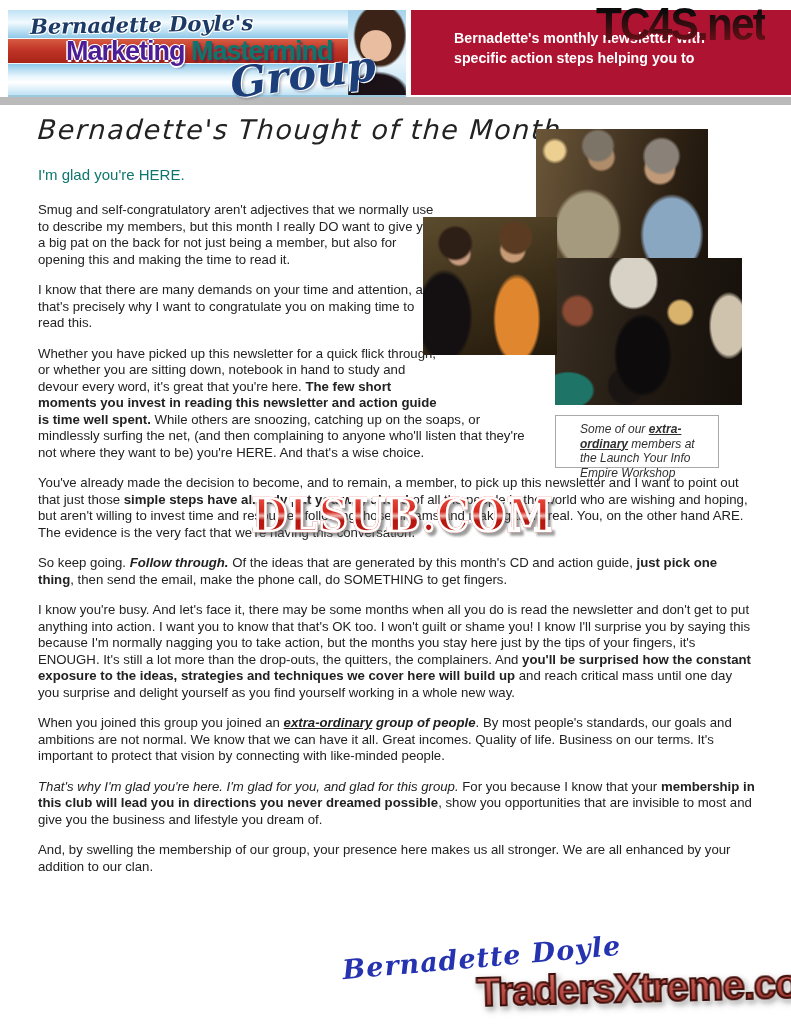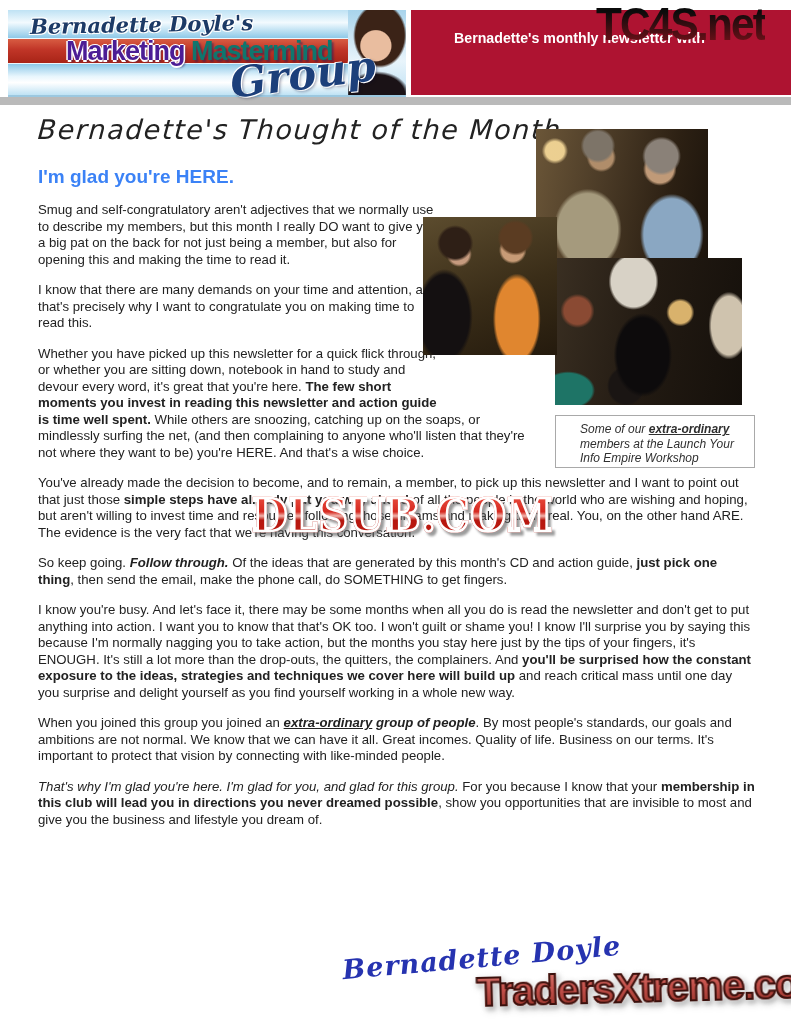--- a/index.html
+++ b/index.html
@@ -55,21 +55,21 @@
       transform:rotate(-1.5deg);transform-origin:left top;
       background:linear-gradient(180deg,#d87a72 0%,#c4514b 45%,#8f2d24 100%);
       -webkit-background-clip:text;background-clip:text;color:transparent;
       -webkit-text-stroke:2px #3a100c;
       filter:drop-shadow(0 0 3px rgba(255,255,255,.95)) drop-shadow(2px 3px 2px rgba(0,0,0,.35));
       z-index:20;}
 
   
   .page-title{position:absolute;left:38px;top:114px;font-family:"DejaVu Sans",sans-serif;
       font-style:italic;font-size:27px;letter-spacing:1.5px;color:#222;transform:skewX(-4deg);}
-  .page-subtitle{position:absolute;left:38px;top:166px;font-size:19px;font-weight:bold;color:#3b82f6;}
+  .page-subtitle{position:absolute;left:38px;top:166px;font-size:15px;font-weight:normal;color:#0f766e;}
 
   
   .article{position:absolute;left:38px;top:202px;width:718px;font-size:13.2px;
       line-height:16.5px;color:#222;}
   .article p{margin:0 0 14px 0;}
   .sp1{float:right;width:318px;height:199px;}
   .sp2{float:right;clear:right;width:212px;height:74px;}
   .seg-b{font-weight:bold;text-align:right;}
   .seg-i{font-style:italic;}
   .seg-u{text-decoration:underline;}
@@ -99,21 +99,21 @@
      background:
        radial-gradient(ellipse 18% 26% at 42% 16%,#d8d2c6 0 66%,rgba(216,210,198,0) 74%),
        radial-gradient(circle at 12% 36%,#8a4a33 0 7%,rgba(138,74,51,0) 9%),
        radial-gradient(circle at 67% 37%,#d9b26c 0 7%,rgba(217,178,108,0) 9%),
        radial-gradient(ellipse 23% 42% at 47% 66%,#0d0b0c 0 60%,rgba(13,11,12,0) 68%),
        radial-gradient(ellipse 15% 20% at 38% 87%,#1a1513 0 60%,rgba(26,21,19,0) 68%),
        radial-gradient(ellipse 17% 36% at 93% 46%,#cfc3ae 0 55%,rgba(207,195,174,0) 64%),
        radial-gradient(ellipse 20% 18% at 7% 90%,#1e7466 0 64%,rgba(30,116,102,0) 72%),
        linear-gradient(100deg,#3a2f22 0%,#221a12 50%,#15100b 100%);}
 
-  .caption-box{position:absolute;left:555px;top:415px;width:200px;height:53px;background:#fff;
+  .caption-box{position:absolute;left:555px;top:415px;width:164px;height:53px;background:#fff;
       border:1px solid #a9a9a9;box-sizing:border-box;padding:6px 14px 0 24px;
       font-style:italic;font-size:12px;line-height:14.5px;color:#2f2f2f;}
 
   
   .signature{position:absolute;left:342px;top:942px;font-family:"DejaVu Serif",serif;
       font-style:italic;font-weight:bold;font-size:27px;color:#2633b0;
       transform:rotate(-5deg);letter-spacing:1px;z-index:5;}
 </style>
 </head>
 <body>
@@ -129,20 +129,21 @@
       <span class="logo-word-marketing">Marketing</span>
       <span class="logo-word-mastermind">Mastermind</span>
     </div>
     <div class="logo-script2">Group</div>
     <div class="logo-photo"></div>
   </div>
 
   <div class="tagline-box">
     <div class="tagline-text">
       <div>Bernadette's monthly newsletter with</div>
+      <div>specific action steps helping you to</div>
     </div>
   </div>
 
   <div class="wm wm-tc4s">TC4S.net</div>
 
   <div class="gray-bar"></div>
 
   <div class="page-title">Bernadette's Thought of the Month –</div>
   <div class="page-subtitle">I'm glad you're HERE.</div>
 
@@ -151,20 +152,21 @@
     <div class="sp2"></div>
     <div id="paragraphs">
         <p><span>Smug and self-congratulatory aren't adjectives that we normally use to describe my members, but this month I really DO want to give you a big pat on the back for not just being a member, but also for opening this and making the time to read it.</span></p>
         <p><span>I know that there are many demands on your time and attention, and that's precisely why I want to congratulate you on making time to read this.</span></p>
         <p><span>Whether you have picked up this newsletter for a quick flick through, or whether you are sitting down, notebook in hand to study and devour every word, it's great that you're here. </span><span class="seg-b">The few short moments you invest in reading this newsletter and action guide is time well spent.</span><span> While others are snoozing, catching up on the soaps, or mindlessly surfing the net, (and then complaining to anyone who'll listen that they're not where they want to be) you're HERE. And that's a wise choice.</span></p>
         <p><span>You've already made the decision to become, and to remain, a member, to pick up this newsletter and I want to point out that just those </span><span class="seg-b">simple steps have already put you way ahead</span><span> of all the people in the world who are wishing and hoping, but aren't willing to invest time and resources following those dreams and making them real. You, on the other hand ARE. The evidence is the very fact that we're having this conversation.</span></p>
         <p><span>So keep going. </span><span class="seg-b seg-i">Follow through.</span><span> Of the ideas that are generated by this month's CD and action guide, </span><span class="seg-b">just pick one thing</span><span>, then send the email, make the phone call, do SOMETHING to get fingers.</span></p>
         <p><span>I know you're busy. And let's face it, there may be some months when all you do is read the newsletter and don't get to put anything into action. I want you to know that that's OK too. I won't guilt or shame you! I know I'll surprise you by saying this because I'm normally nagging you to take action, but the months you stay here just by the tips of your fingers, it's ENOUGH. It's still a lot more than the drop-outs, the quitters, the complainers. And </span><span class="seg-b">you'll be surprised how the constant exposure to the ideas, strategies and techniques we cover here will build up</span><span> and reach critical mass until one day you surprise and delight yourself as you find yourself working in a whole new way.</span></p>
         <p><span>When you joined this group you joined an </span><span class="seg-b seg-i seg-u">extra-ordinary</span><span class="seg-b seg-i"> group of people</span><span>. By most people's standards, our goals and ambitions are not normal. We know that we can have it all. Great incomes. Quality of life. Business on our terms. It's important to protect that vision by connecting with like-minded people.</span></p>
         <p><span class="seg-i">That's why I'm glad you're here. I'm glad for you, and glad for this group.</span><span> For you because I know that your </span><span class="seg-b">membership in this club will lead you in directions you never dreamed possible</span><span>, show you opportunities that are invisible to most and give you the business and lifestyle you dream of.</span></p>
+        <p><span>And, by swelling the membership of our group, your presence here makes us all stronger. We are all enhanced by your addition to our clan.</span></p>
       </div>
   </div>
 
   <div class="photo photo-1"></div>
   <div class="photo photo-2"></div>
   <div class="photo photo-3"></div>
 
   <div class="caption-box"><span class="seg-i">Some of our </span><span class="seg-b seg-i seg-u">extra-ordinary</span><span class="seg-i"> members at the Launch Your Info Empire Workshop</span></div>
 
   <div class="wm wm-dlsub">DLSUB.COM</div>

